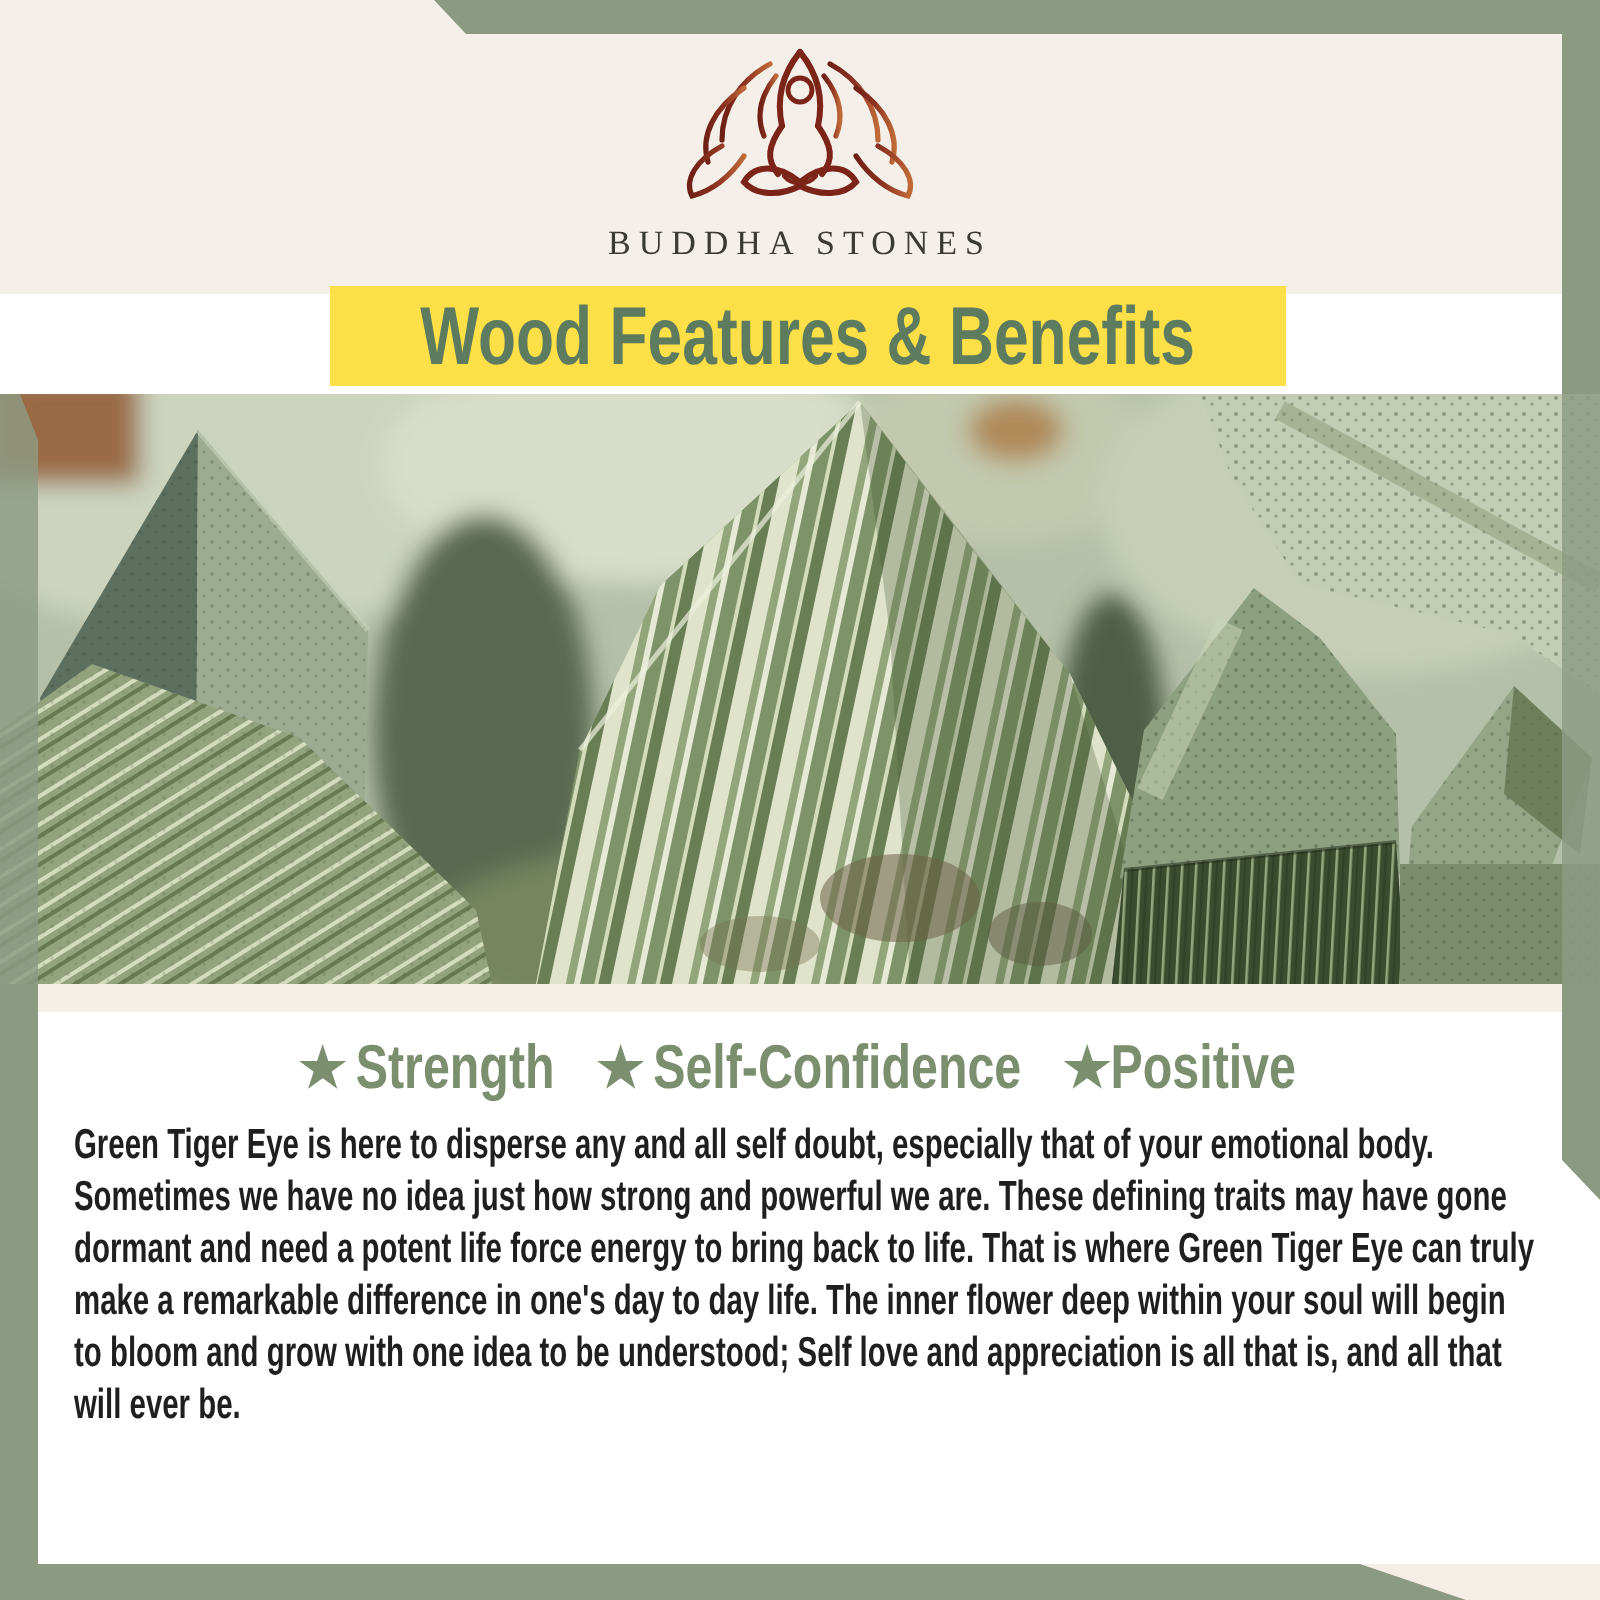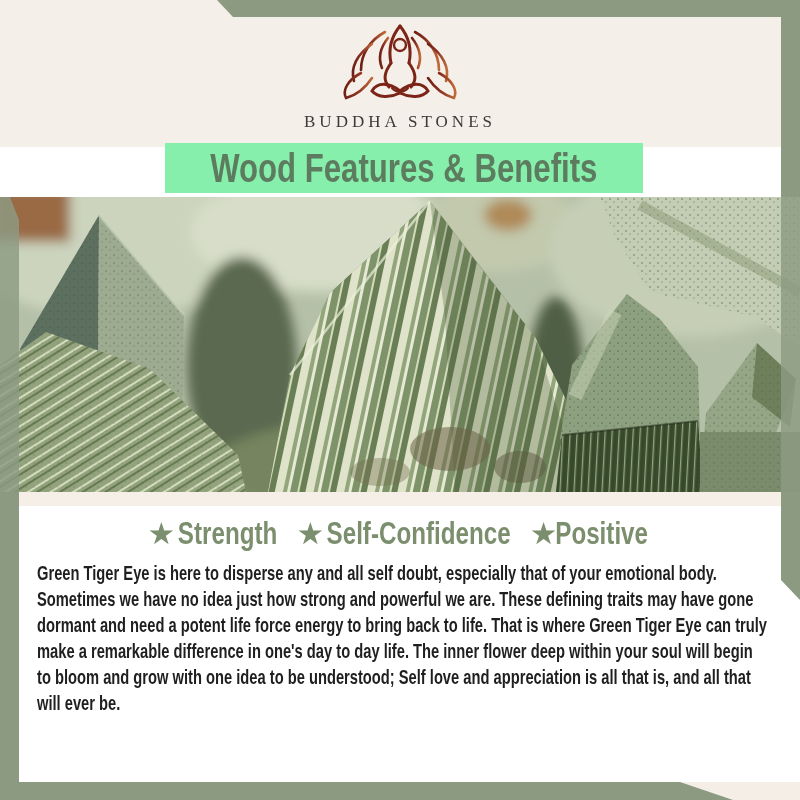--- a/index.html
+++ b/index.html
@@ -9,21 +9,21 @@
   }
   
   .top-card{position:absolute;left:0;top:0;width:800px;height:147px;background:#f4efe8;}
   .logo-wrap{position:absolute;left:0;top:18px;width:800px;text-align:center;}
   .brand-name{
     position:absolute;left:0;top:112px;width:800px;text-align:center;
     font-family:"Liberation Serif",serif;font-size:17px;letter-spacing:4px;
     color:#3b3a35;font-weight:400;
   }
   .title-band{
-    position:absolute;left:165px;top:143px;width:478px;height:50px;background:#86efac;
+    position:absolute;left:165px;top:143px;width:478px;height:50px;background:#fde047;
     display:flex;align-items:center;justify-content:center;
   }
   .title-band .title-text{
     white-space:nowrap;font-size:41px;font-weight:700;color:#5d7c5f;
     transform:scaleX(.76);letter-spacing:0;
   }
   
   .photo{position:absolute;left:0;top:197px;width:800px;height:295px;overflow:hidden;background:#b5c0a8;}
   .photo svg{display:block;width:800px;height:295px;}
   .photo-label{

